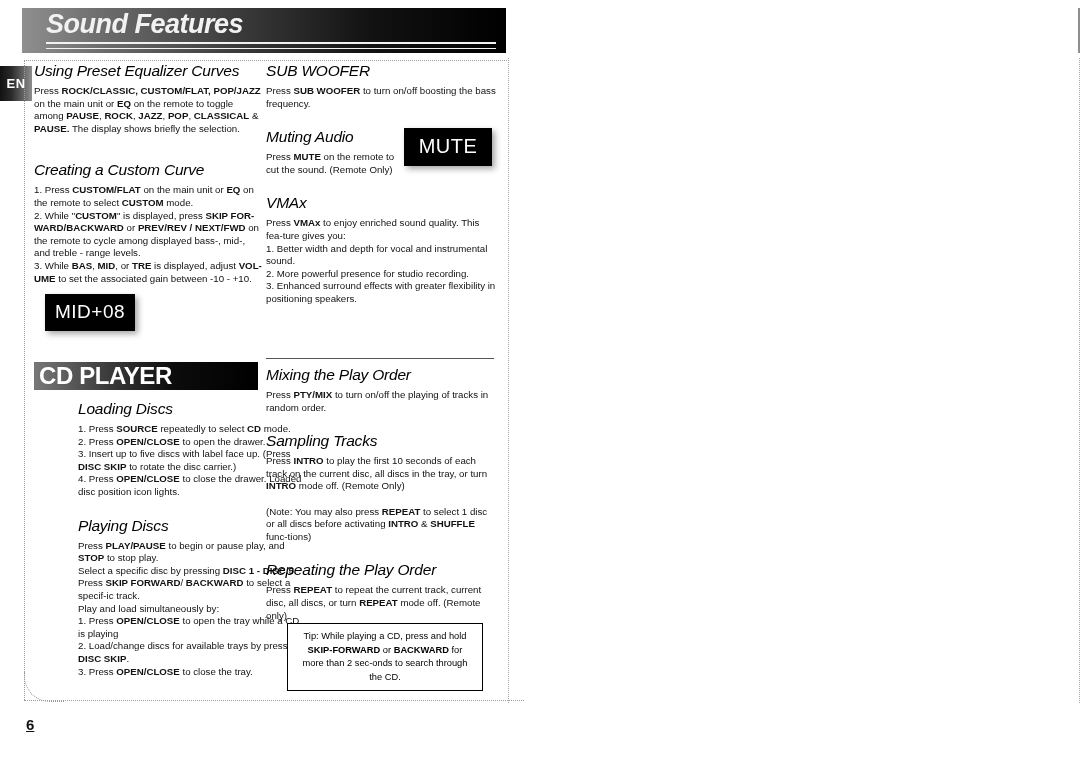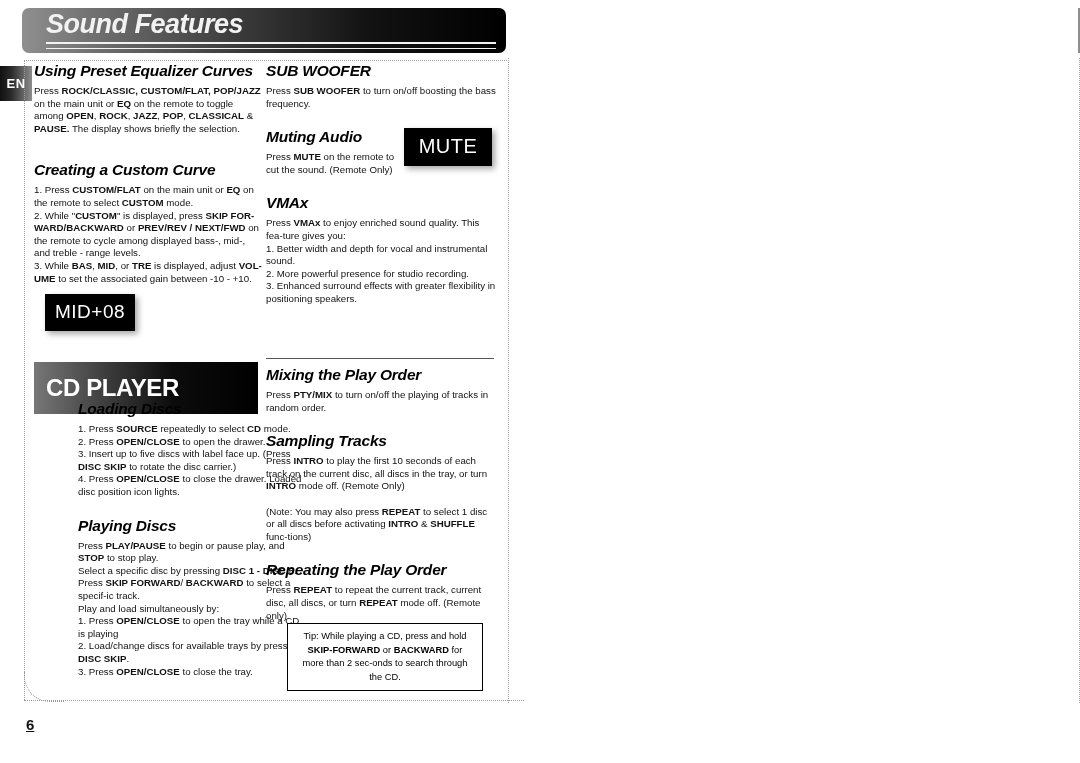--- a/index.html
+++ b/index.html
@@ -40,21 +40,21 @@
   }
   .banner .rule1, .banner .rule2 {
     position: absolute;
     left: 24px; right: 10px;
     height: 2px;
     background: #f2f2f2;
   }
   .banner .rule1 { bottom: 9px; }
   .banner .rule2 { bottom: 4px; height: 1px; }
 
-  #banner-sound { left: 22px; top: 8px; width: 484px; border-radius: 7px; }
+  #banner-sound { left: 22px; top: 8px; width: 484px; }
   #banner-cdplayer { left: 543px; top: 8px; width: 502px; }
 
   
   .en-tab {
     position: absolute;
     width: 32px; height: 35px;
     background: linear-gradient(90deg, #111 0%, #2a2a2a 35%, #8d8d8d 100%);
     color: #fff;
     font-size: 13px; font-weight: bold;
     display: flex; align-items: center; justify-content: center;
@@ -77,21 +77,21 @@
   #fb-left  { left: 24px;  top: 700px; width: 500px; }
 
   
   .col { position: absolute; }
   .lc1 { left: 34px;  top: 62px; width: 228px; }
   .lc2 { left: 266px; top: 62px; width: 232px; }
 
   
   h2.sec-italic {
     font-size: 15.5px;
-    font-weight: bold;
+    font-weight: normal;
     font-style: italic;
     margin: 0 0 5px 0;
     color: #000;
     letter-spacing: -0.2px;
   }
   p.body {
     font-size: 9.7px;
     line-height: 12.6px;
     margin: 0 0 10px 0;
     color: #111;
@@ -112,27 +112,27 @@
     box-shadow: 3px 3px 6px rgba(0,0,0,0.35);
     letter-spacing: 0.5px;
   }
   #lcd-mute  { position: absolute; left: 404px; top: 128px; width: 88px; font-size: 20px; }
   #lcd-mid   { position: absolute; left: 45px;  top: 294px; width: 90px; font-size: 19px; }
 
   
   #cdplayer-bar {
     position: absolute;
     left: 34px; top: 362px;
-    width: 224px; height: 52px;
+    width: 224px; height: 28px;
     background: linear-gradient(90deg, #777 0%, #3d3d3d 32%, #0c0c0c 62%, #000 100%);
     color: #fff;
     font-size: 24px;
     font-weight: bold;
     display: flex; align-items: center;
-    padding-left: 12px;
+    padding-left: 5px;
     letter-spacing: -0.4px;
   }
 
   
   .hair {
     position: absolute;
     height: 1px;
     background: #555;
   }
   #hair-lc2 { left: 266px; top: 358px; width: 228px; }
@@ -195,21 +195,21 @@
 
     <div class="en-tab" id="en-left">EN</div>
 
     <div class="dotted-frame" id="frame-left"></div>
     <div class="frame-bottom" id="fb-left"></div>
     <div class="corner-curve" id="cc-left"></div>
     <div class="gutter-dash" id="gutter-a"></div>
 
     <div class="col lc1">
       <h2 class="sec-italic">Using Preset Equalizer Curves</h2>
-      <p class="body"> Press  <b>ROCK/CLASSIC, CUSTOM/FLAT, POP/JAZZ</b> on the main unit or  <b>EQ</b>  on the remote to toggle among <b>OPEN</b>, <b>ROCK</b>,  <b>JAZZ</b>, <b>POP</b>, <b>CLASSICAL</b> &amp; <b>PAUSE.</b> The display  shows briefly the selection.</p>
+      <p class="body"> Press  <b>ROCK/CLASSIC, CUSTOM/FLAT, POP/JAZZ</b> on the main unit or  <b>EQ</b>  on the remote to toggle among <b>PAUSE</b>, <b>ROCK</b>,  <b>JAZZ</b>, <b>POP</b>, <b>CLASSICAL</b> &amp; <b>PAUSE.</b> The display  shows briefly the selection.</p>
       <div class="spacer-md"></div>
       <h2 class="sec-italic">Creating a Custom Curve</h2>
       <p class="body">1. Press  <b>CUSTOM/FLAT</b> on the main unit or  <b>EQ</b> on the remote to select <b>CUSTOM</b> mode.<br>2. While "<b>CUSTOM</b>" is displayed,  press <b>SKIP FOR-WARD/BACKWARD</b> or <b>PREV/REV / NEXT/FWD</b>  on the remote to cycle  among displayed bass-, mid-, and treble - range levels.<br>3. While <b>BAS</b>, <b>MID</b>, or <b>TRE</b> is displayed, adjust <b>VOL-UME</b> to set the associated gain between -10 - +10.</p>
     </div>
 
     <div class="lcd" id="lcd-mid">MID+08</div>
 
     <div id="cdplayer-bar">CD PLAYER</div>
 
     <div class="col" style="left:34px; top:400px; width:228px;margin-left:44px;">

